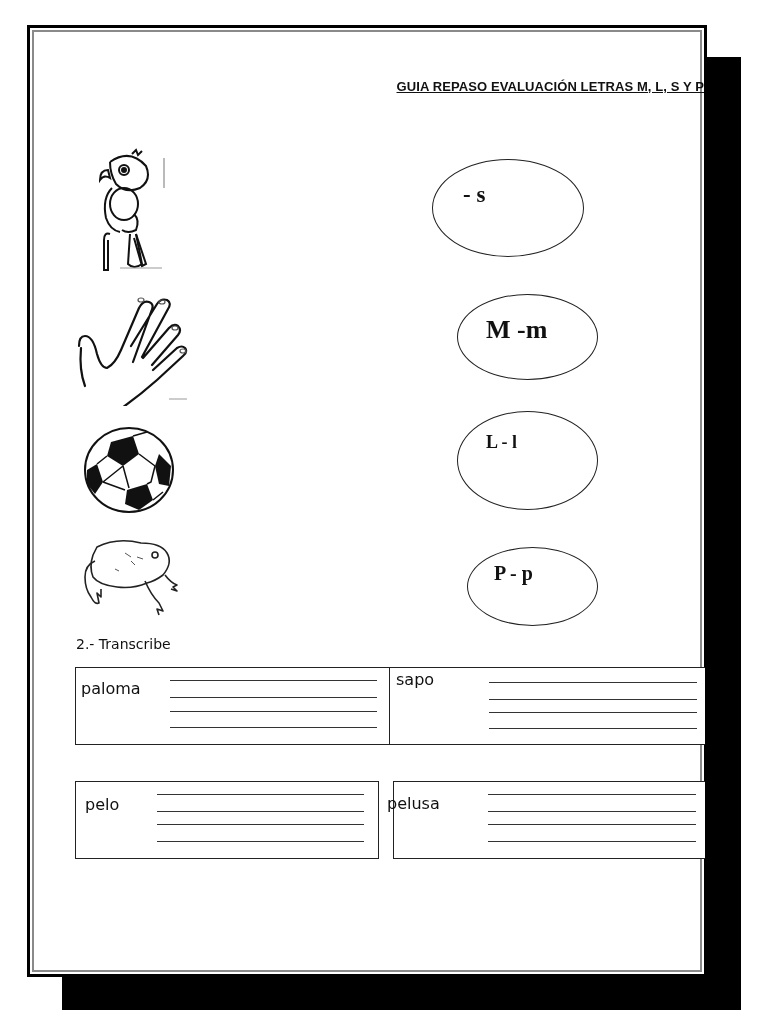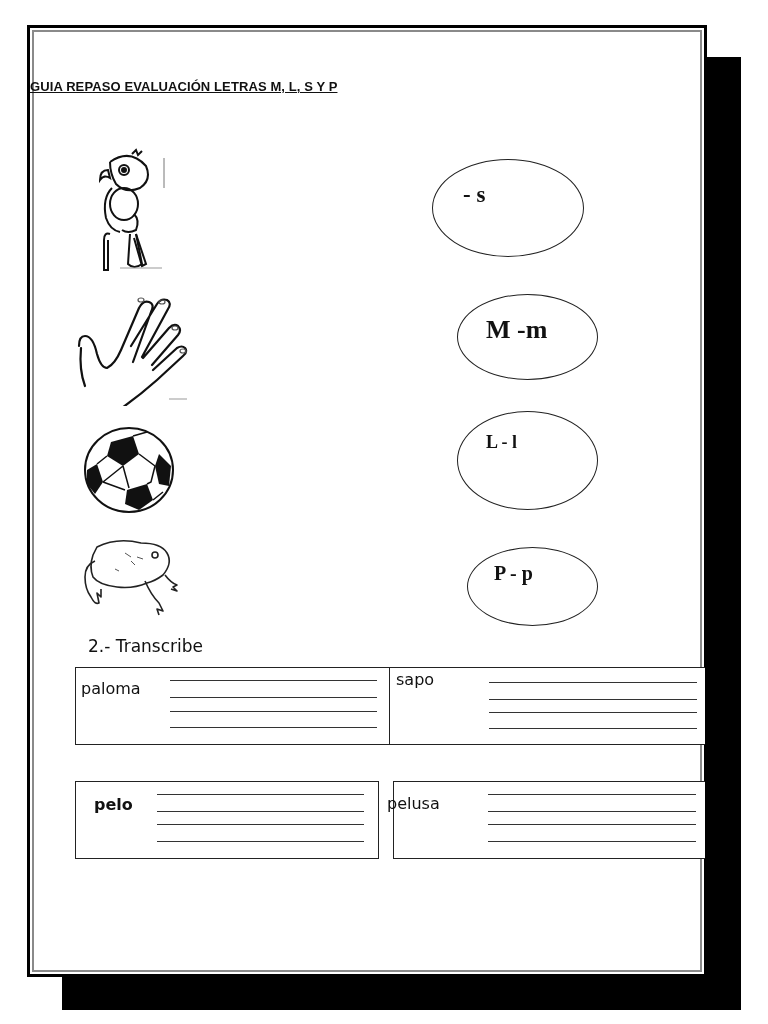--- a/index.html
+++ b/index.html
@@ -10,38 +10,38 @@
     .shadow { position:absolute; left:62px; top:57px; width:679px; height:953px; background:#000; }
     .page {
       position:absolute; left:27px; top:25px; width:680px; height:952px;
       background:#fff; border:3px solid #000; box-sizing:border-box;
     }
     .page-inner {
       position:absolute; left:2px; top:2px; right:2px; bottom:2px;
       border:2px solid #8a8a8a; box-sizing:border-box;
     }
     .title {
-      position:absolute; left:0; width:100%; top:51px; text-align:left;
+      position:absolute; left:0; width:100%; top:51px; text-align:right;
       font-family: "Liberation Sans", sans-serif; font-weight:bold; font-size:13px;
       text-decoration:underline; letter-spacing:0.1px;
     }
     .q1 {
       position:absolute; left:46px; top:86px;
       font-family:"DejaVu Sans", sans-serif; font-size:17px; color:#111;
     }
     .pic { position:absolute; }
     .oval {
       position:absolute; border:1.5px solid #222; border-radius:50%; box-sizing:border-box;
     }
     .oval-label {
       position:absolute; font-family:"Liberation Serif", serif; font-weight:bold; color:#111; white-space:nowrap;
     }
     .q2 {
-      position:absolute; left:58px; top:608px;
-      font-family:"DejaVu Sans", sans-serif; font-size:17px;
+      position:absolute; left:46px; top:608px;
+      font-family:"DejaVu Sans", sans-serif; font-size:14px;
     }
     .box {
       position:absolute; border:1.5px solid #222; box-sizing:border-box; background:#fff;
     }
     .word {
       position:absolute; font-family:"DejaVu Sans", sans-serif; font-size:16px; color:#111;
     }
     .line { position:absolute; height:0; border-top:1.5px solid #333; }
   </style>
 </head>
@@ -139,21 +139,21 @@
 
   <div class="box" style="left:359px;top:639px;width:316px;height:78px;border-right:none;">
     <span class="word" style="left:6px;top:2px;">sapo</span>
     <div class="line" style="left:99px;top:14px;width:208px;"></div>
     <div class="line" style="left:99px;top:31px;width:208px;"></div>
     <div class="line" style="left:99px;top:44px;width:208px;"></div>
     <div class="line" style="left:99px;top:60px;width:208px;"></div>
   </div>
 
   <div class="box" style="left:45px;top:753px;width:304px;height:78px;">
-    <span class="word" style="left:18px;top:13px;font-weight:bold;">pelo</span>
+    <span class="word" style="left:9px;top:13px;">pelo</span>
     <div class="line" style="left:81px;top:12px;width:207px;"></div>
     <div class="line" style="left:81px;top:29px;width:207px;"></div>
     <div class="line" style="left:81px;top:42px;width:207px;"></div>
     <div class="line" style="left:81px;top:59px;width:207px;"></div>
   </div>
 
   <div class="box" style="left:363px;top:753px;width:312px;height:78px;border-right:none;">
     <span class="word" style="left:-7px;top:12px;">pelusa</span>
     <div class="line" style="left:94px;top:12px;width:208px;"></div>
     <div class="line" style="left:94px;top:29px;width:208px;"></div>

